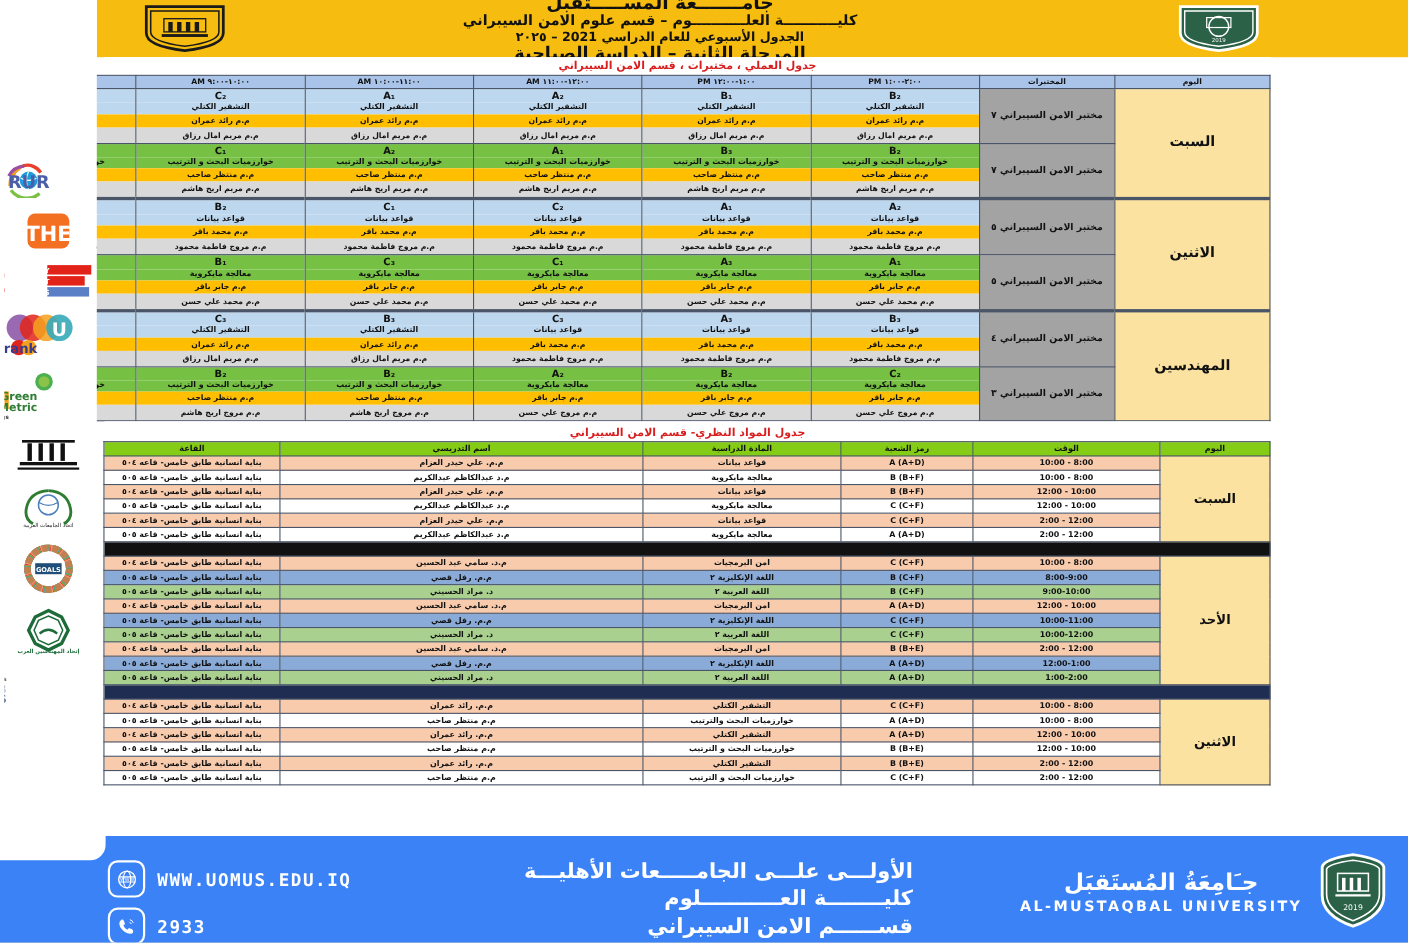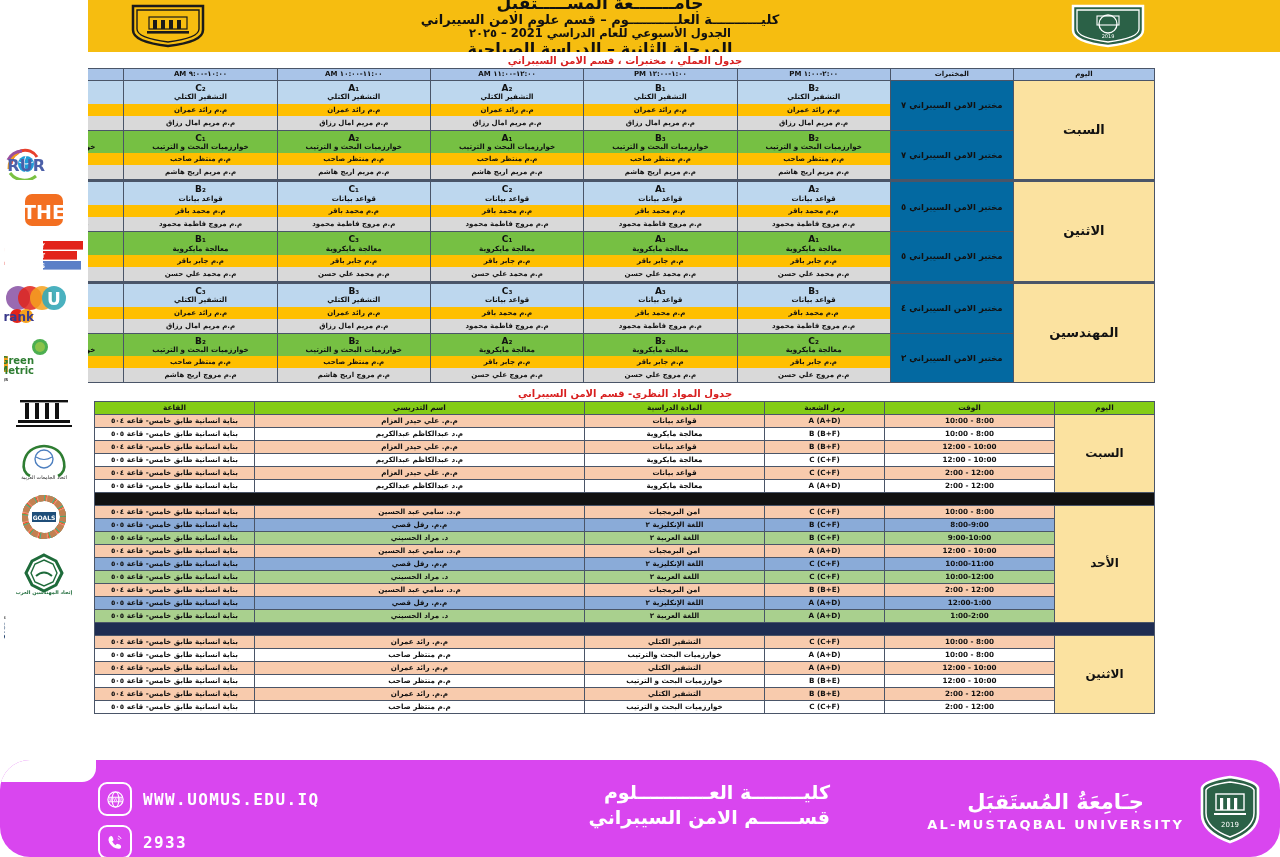--- a/index.html
+++ b/index.html
@@ -55,44 +55,43 @@
         font-size:7.3px;color:#111;line-height:1.15;}
   
   #tbl-practical{width:1185px;margin:0;}
   #tbl-practical .colhead{
     background:#a9c4e8;font-size:7px;font-weight:bold;height:11px;
   }
   #tbl-practical td.day{
     background:#fbe2a0;font-size:13px;font-weight:bold;width:140px;
   }
   #tbl-practical td.lab{
-    background:#0369a1;font-size:8.5px;font-weight:bold;width:122px;line-height:1.9;
+    background:#a3a3a3;font-size:8.5px;font-weight:bold;width:122px;line-height:1.9;
   }
   .cellbox{display:block;width:100%;}
   .r-code{background:#bdd7ee;font-weight:bold;font-size:9px;padding:2px 0 0 0;}
   .r-code.green{background:#76c043;}
   .r-subj{font-size:7.2px;font-weight:bold;padding:0 0 2px 0;}
   .r-teach{background:#ffbf00;font-size:7px;font-weight:bold;padding:2px 0;}
   .r-assist{background:#d9d9d9;font-size:7px;font-weight:bold;padding:3px 0;}
   .blk{border-top:3px solid #4a5568;}
   
   #tbl-theory .colhead{background:#84cc16;font-size:7.4px;font-weight:bold;height:12px;}
   #tbl-theory td{height:12px;font-size:7.2px;font-weight:bold;}
   #tbl-theory td.day{background:#fbe2a0;font-size:12px;font-weight:bold;}
   .rw-peach{background:#f8cbad;}
   .rw-white{background:#ffffff;}
   .rw-blue{background:#8aabd8;}
   .rw-green{background:#a9d08e;}
   .navy-sep{background:#1f2d52;height:6px;}
   .black-sep{background:#111111;height:6px;}
   
   #footer{
-    position:absolute;left:0;bottom:0;width:1280px;height:97px;background:#d946ef;
+    position:absolute;left:0;bottom:0;width:1280px;height:97px;background:#3b82f6;
     overflow:hidden;
-    border-radius:30px;
   }
   #footer-notch{
     position:absolute;left:0;top:0;width:96px;height:22px;background:#fff;
     border-bottom-right-radius:14px;
   }
   #footer-left{
     position:absolute;left:98px;top:22px;display:flex;flex-direction:column;gap:9px;
     direction:ltr;
   }
   .fl-row{display:flex;align-items:center;gap:11px;}
@@ -732,20 +731,21 @@
           <svg width="18" height="18" viewBox="0 0 20 20">
             <path d="M5 3 q2 0 2.6 2 l.7 2.2 q.2 .8 -.5 1.3 l-1 .7 q1.3 2.9 4 4.3 l.8 -1 q.5 -.7 1.3 -.4 l2.2 .8 q1.8 .7 1.7 2.6 q-.1 1.6 -2 2 q-6.6 .6 -11.2 -6.6 q-1.6 -3 -.4 -5.6 q.6 -1.3 1.8 -1.3 z" fill="#fff"></path>
             <path d="M13.4 3.4 q2.6 .6 3.4 3.2 M13 6 q1.4 .4 1.8 1.8" stroke="#fff" stroke-width="1" fill="none"></path>
           </svg>
         </span>
         <span class="f-txt">2933</span>
       </div>
     </div>
 
     <div id="footer-center">
+      <div>الأولـــى علـــى الجامـــــعات الأهليـــة</div>
       <div>كليــــــــة العـــــــــــلوم</div>
       <div>قســــــم الامن السيبراني</div>
     </div>
 
     <div id="footer-right">
       <div id="fr-text">
         <div id="fr-ar">جـَامِعَةُ المُستَقبَل</div>
         <div id="fr-en">AL-MUSTAQBAL UNIVERSITY</div>
       </div>
       <span>

